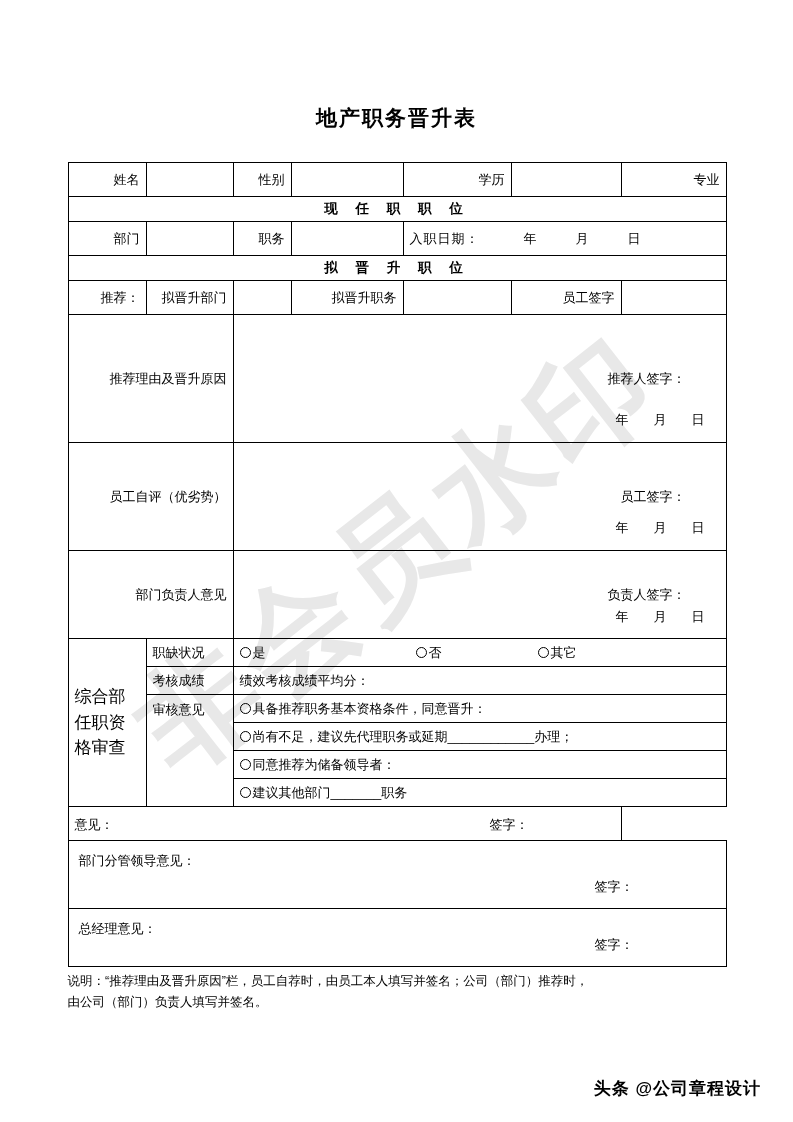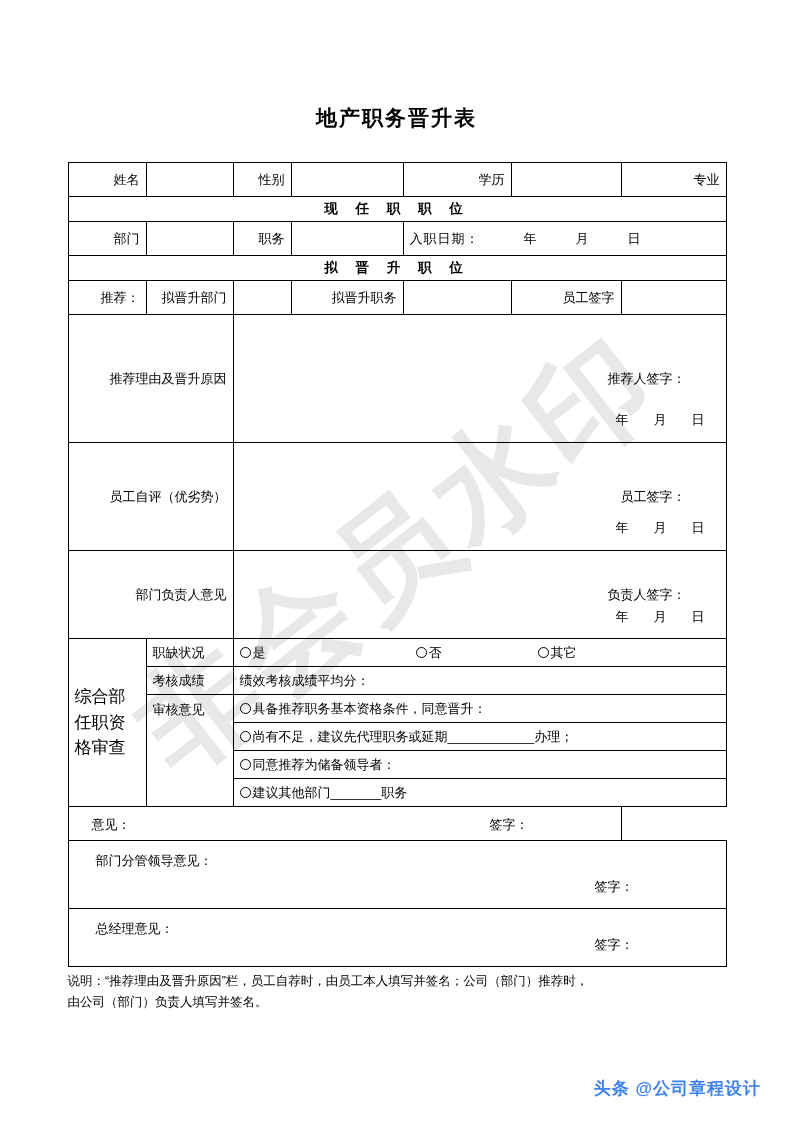--- a/index.html
+++ b/index.html
@@ -135,39 +135,39 @@
   .opt-inline .opt-gap1 { display: inline-block; width: 150px; }
   .opt-inline .opt-gap2 { display: inline-block; width: 96px; }
 
   .date-line { letter-spacing: 1px; }
   .date-line span { display: inline-block; width: 52px; text-align: left; }
 
   .two-col {
     position: relative;
     height: 100%;
   }
-  .tc-left { position: absolute; left: 0; top: 6px; margin-left: 17px; }
+  .tc-left { position: absolute; left: 0; top: 6px; }
   .tc-right { position: absolute; right: 86px; top: 6px; }
   .tc-right-bottom { position: absolute; right: 86px; bottom: 8px; }
 
   #explain {
     width: 658px;
     margin: 4px auto 0 auto;
     font-size: 12.5px;
     line-height: 1.65;
     text-align: left;
   }
 
   #footer {
     position: absolute;
     right: 32px;
     bottom: 22px;
     font-size: 17px;
     font-weight: bold;
-    color: #3b82f6;
+    color: #000000;
     letter-spacing: 1px;
     z-index: 3;
   }
 </style>
 </head>
 <body>
 
 <div id="watermark">
   <span>非会员水印</span>
 </div>

